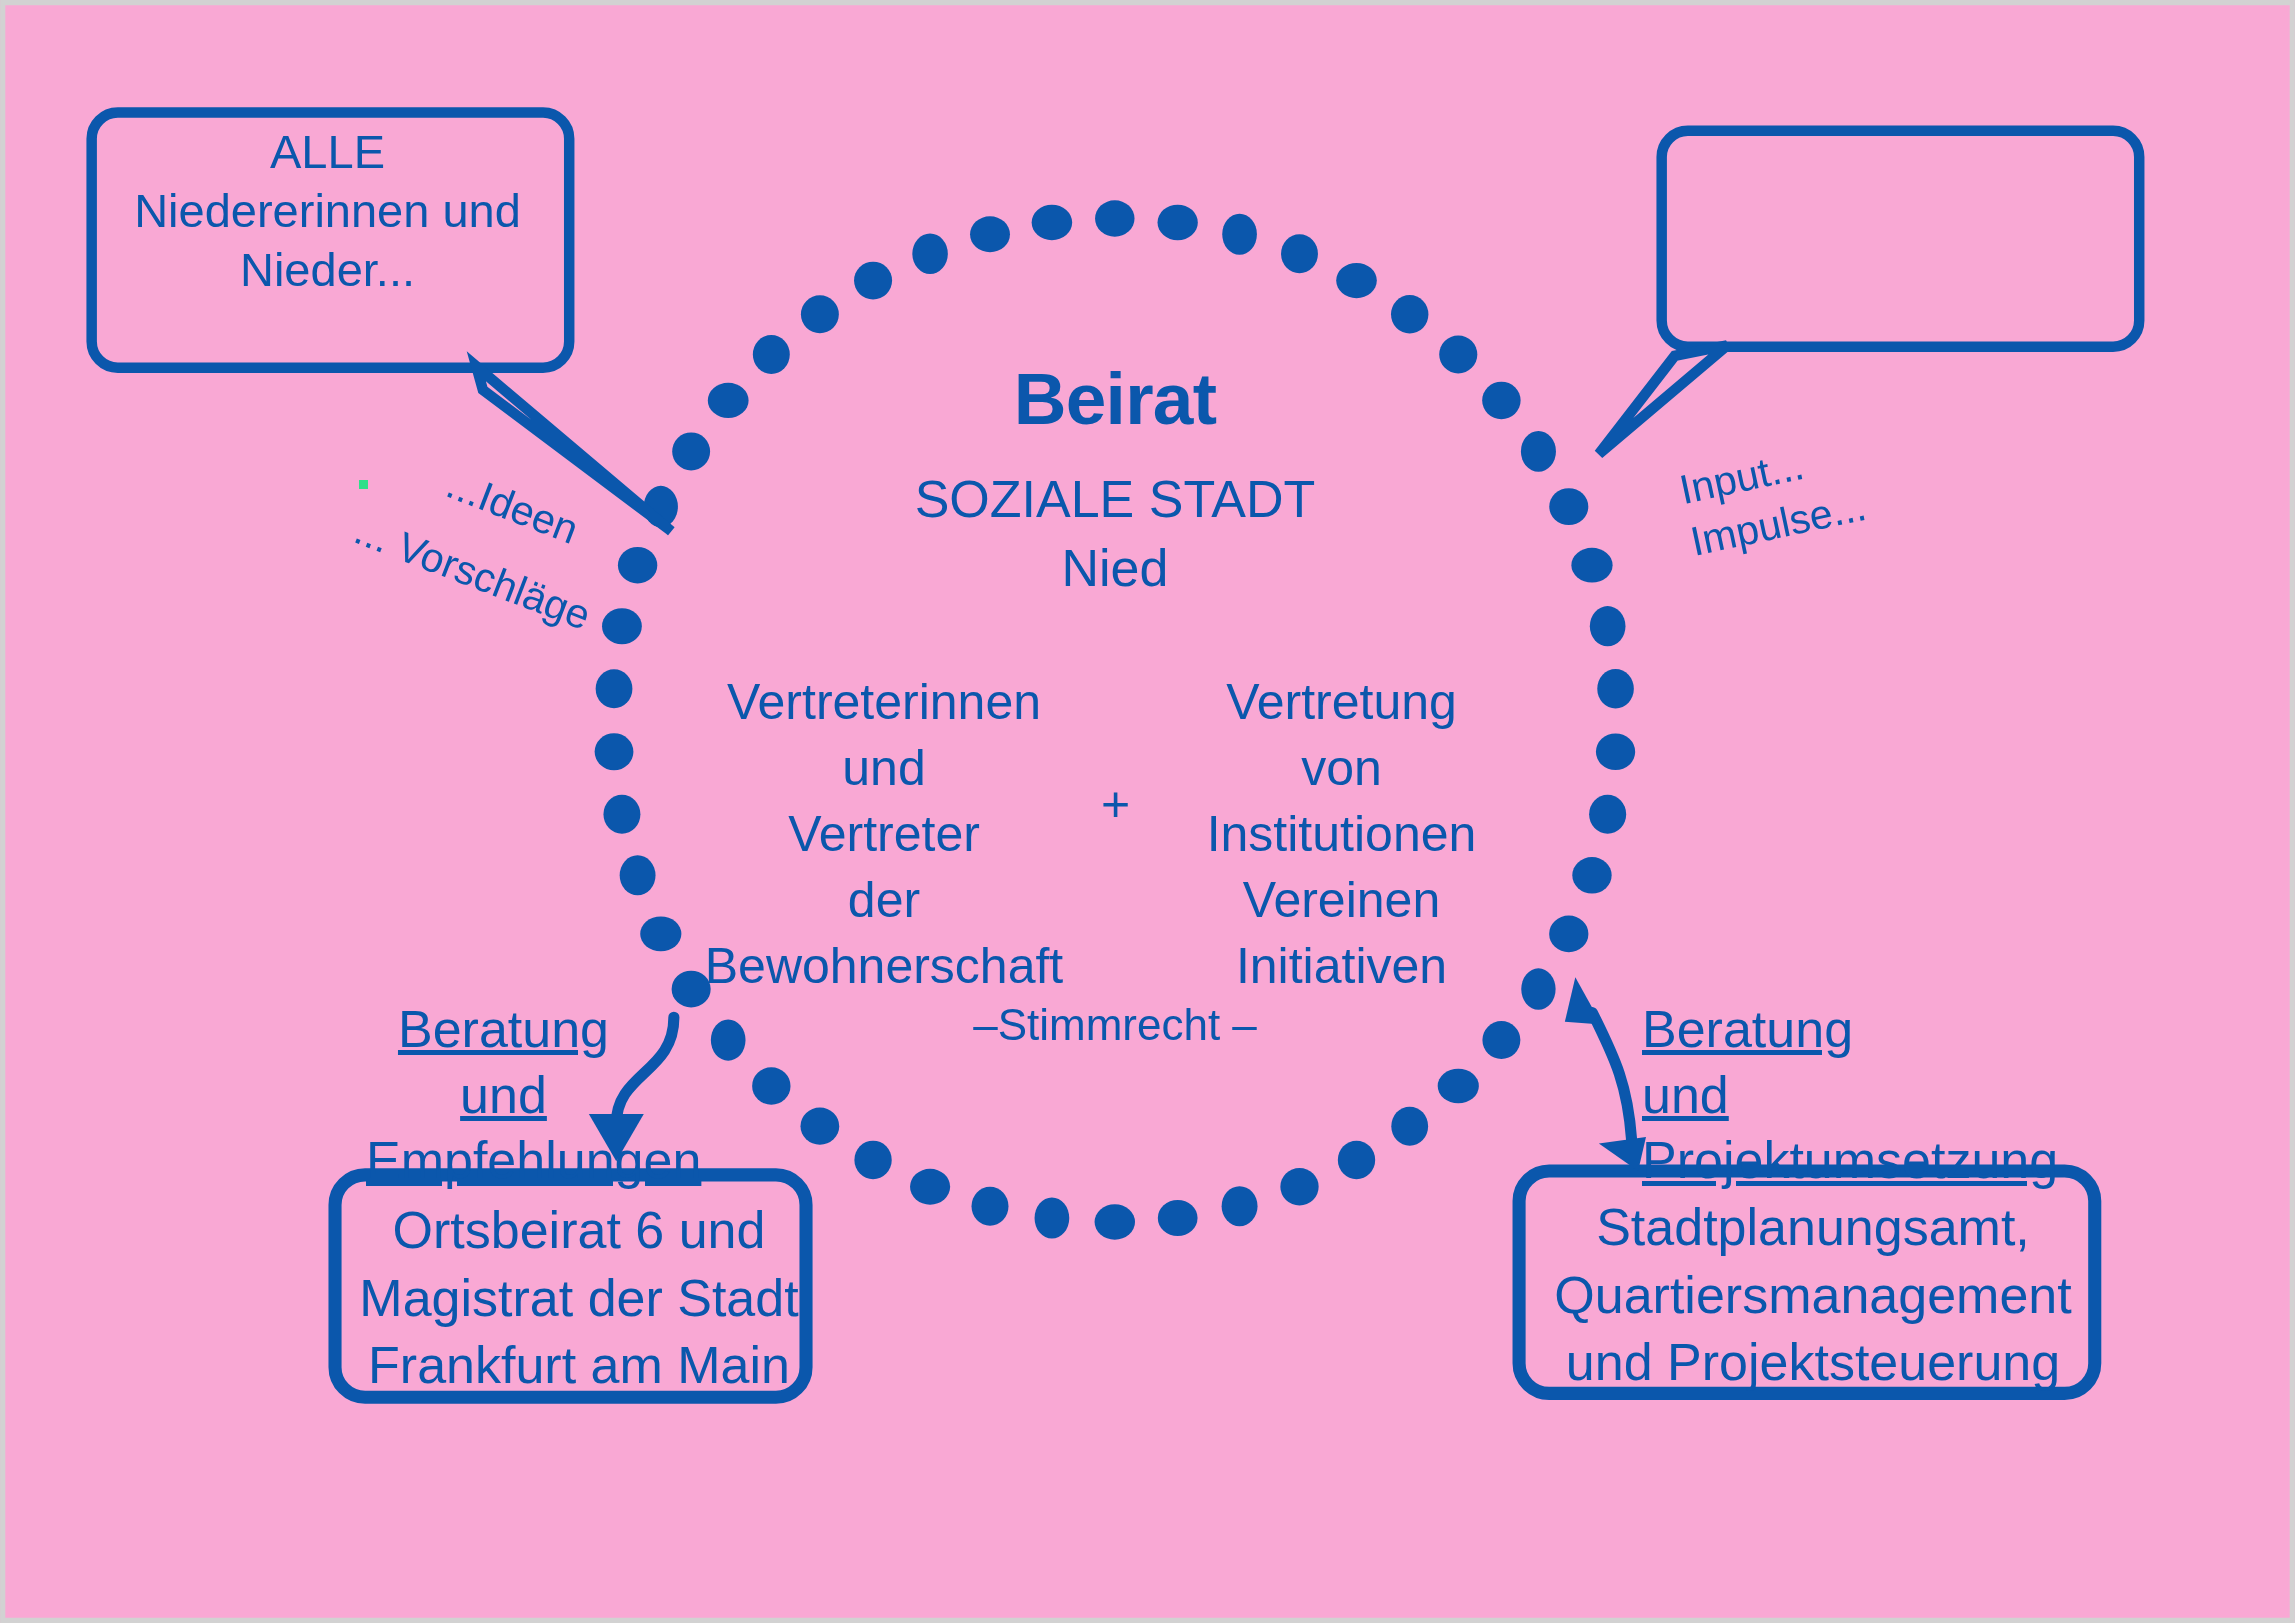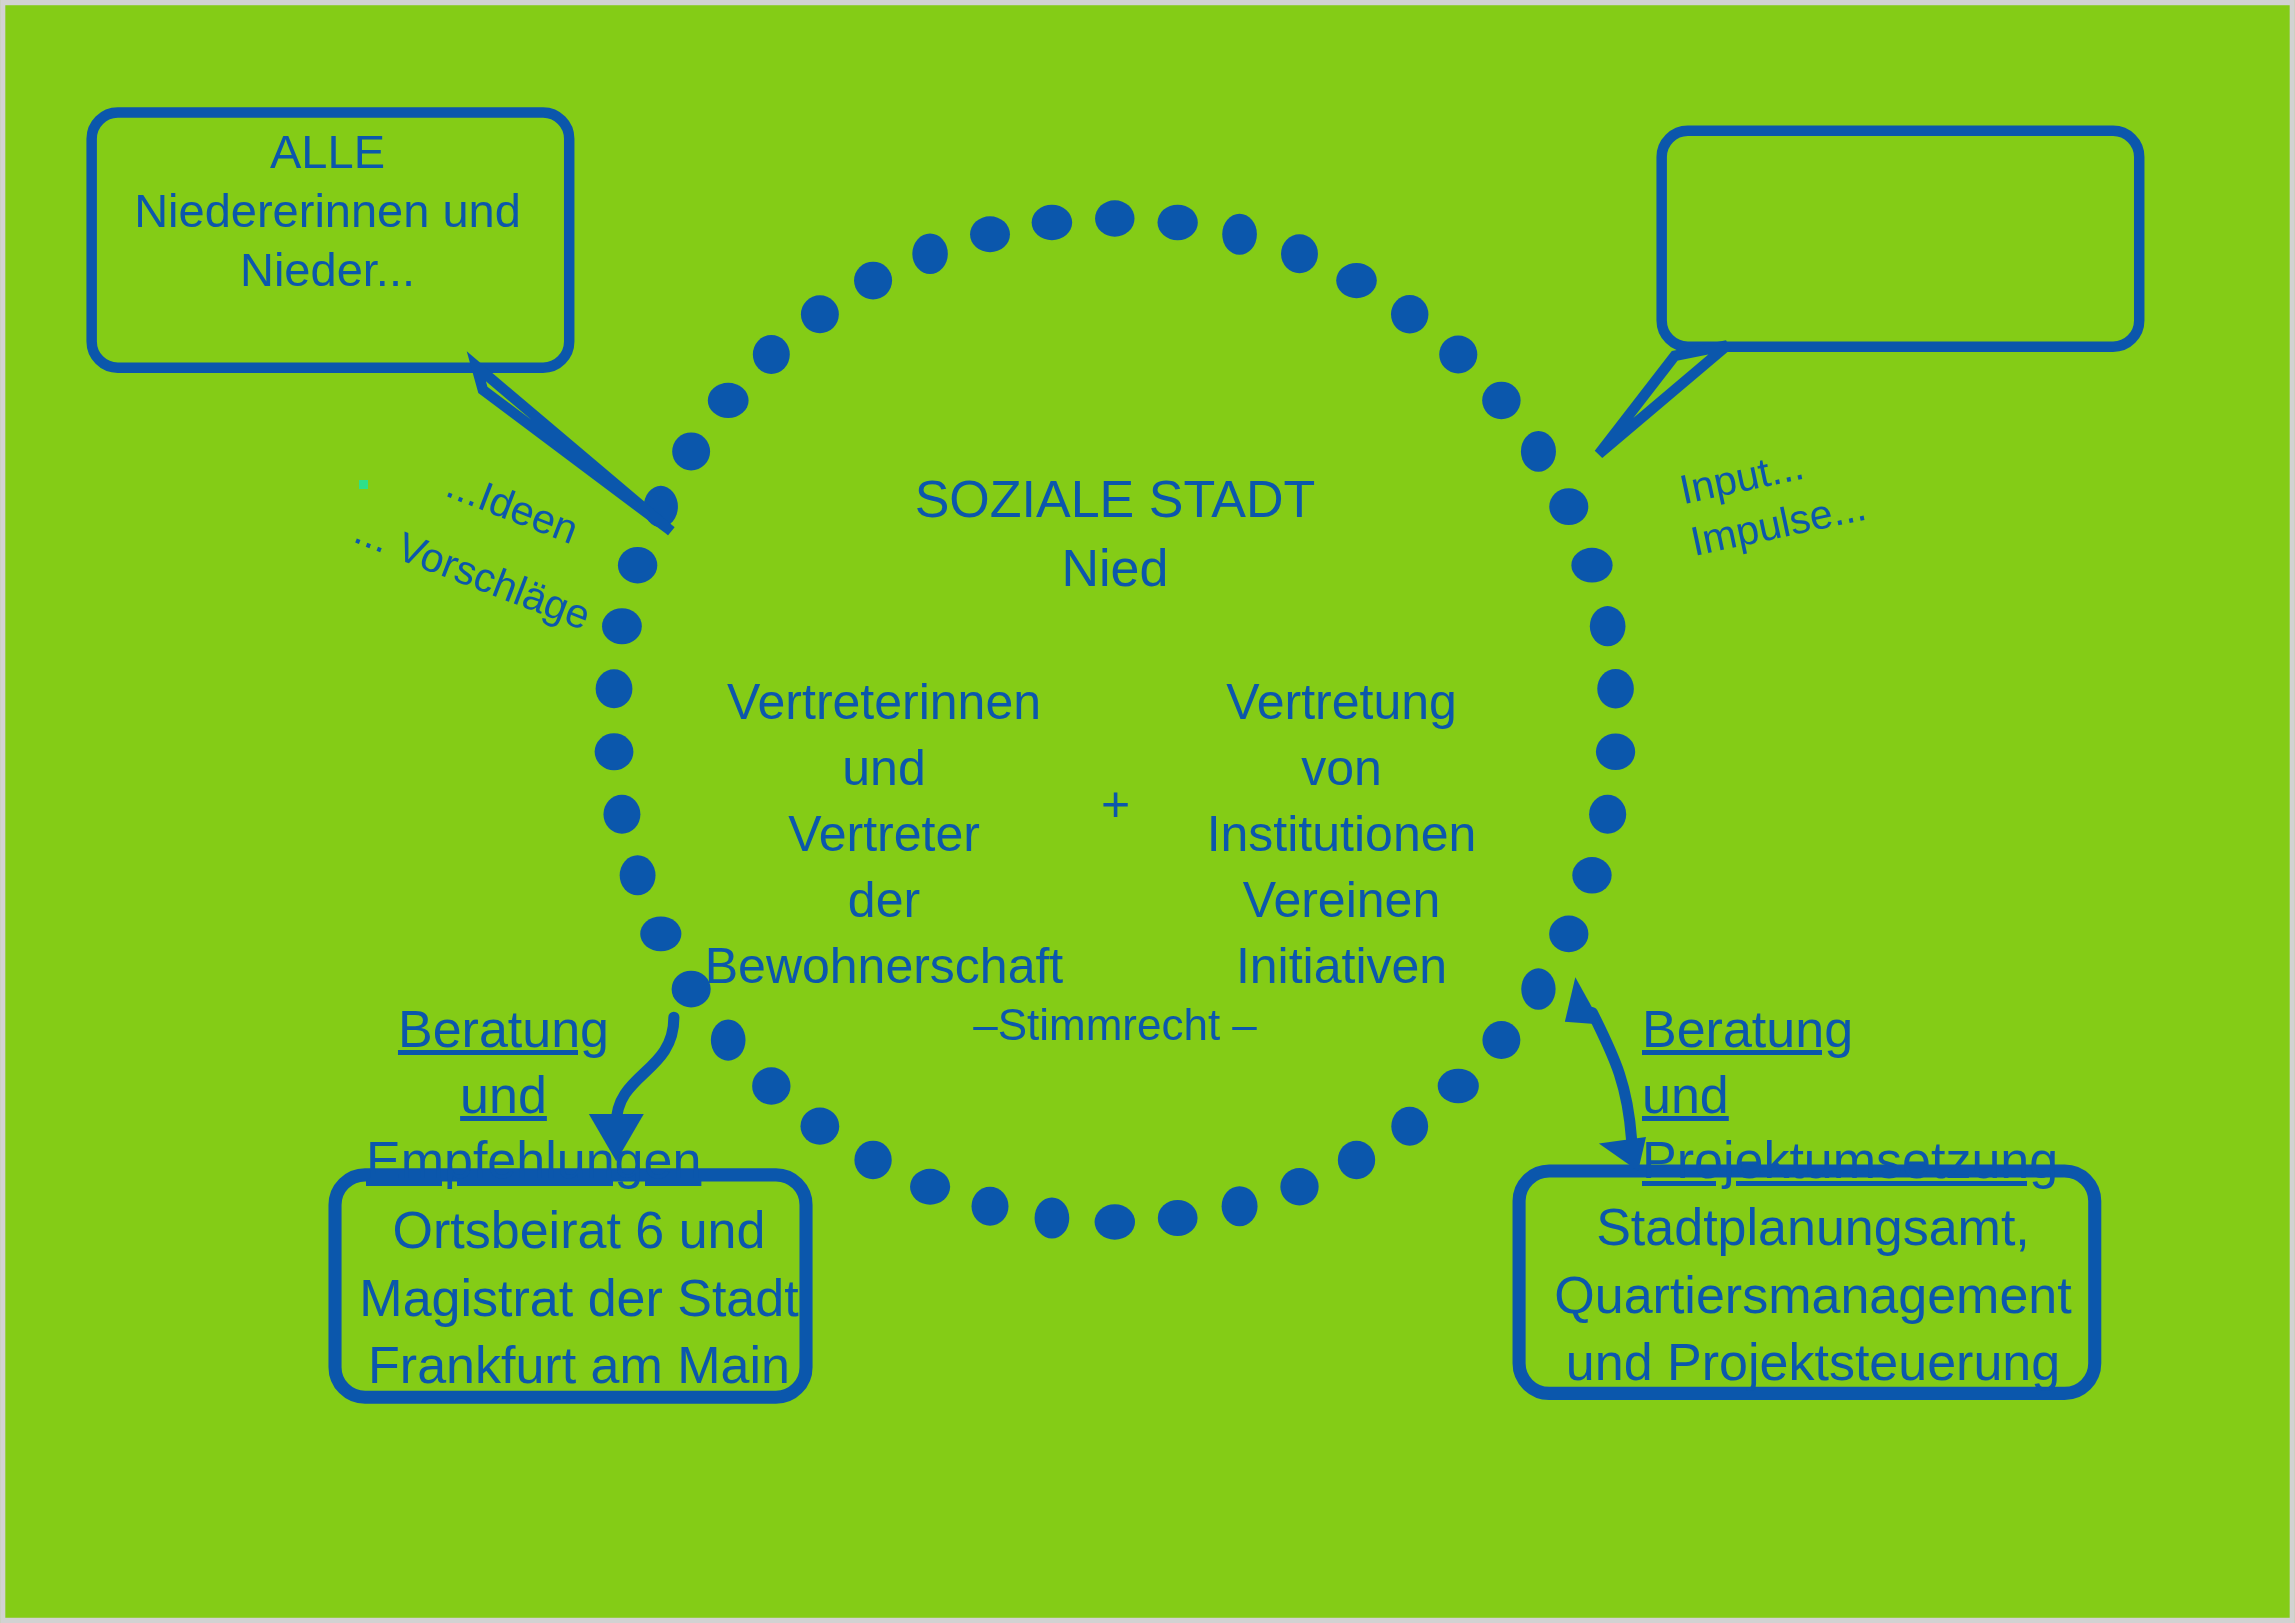--- a/index.html
+++ b/index.html
@@ -5,21 +5,21 @@
 <style>
   html, body {
     margin: 0;
     padding: 0;
     background: #d9d9d9;
   }
   #stage {
     position: relative;
     width: 2295px;
     height: 1623px;
-    background: #84cc16;
+    background: #f9a8d4;
     overflow: hidden;
     font-family: "Liberation Sans", "DejaVu Sans", sans-serif;
     color: #0b57ac;
   }
   #svg-layer {
     position: absolute;
     left: 0; top: 0;
     width: 2295px;
     height: 1623px;
   }
@@ -238,20 +238,21 @@
       <path d="M 2408 1494 L 2448 1566 L 2392 1562 Z" fill="#0b57ac"></path>
       <path d="M 2504 1790 L 2444 1748 L 2516 1738 Z" fill="#0b57ac"></path>
     </g>
   </svg>
 
   <div class="bubble-text" id="bubble-left-text">ALLE
 Niedererinnen und
 Nieder...</div>
 
 
+  <div id="core-title">Beirat</div>
   <div id="core-sub">SOZIALE STADT
 Nied</div>
   <div class="core-col" id="core-col-left">Vertreterinnen
 und
 Vertreter
 der
 Bewohnerschaft</div>
   <div id="core-plus">+</div>
   <div class="core-col" id="core-col-right">Vertretung
 von

